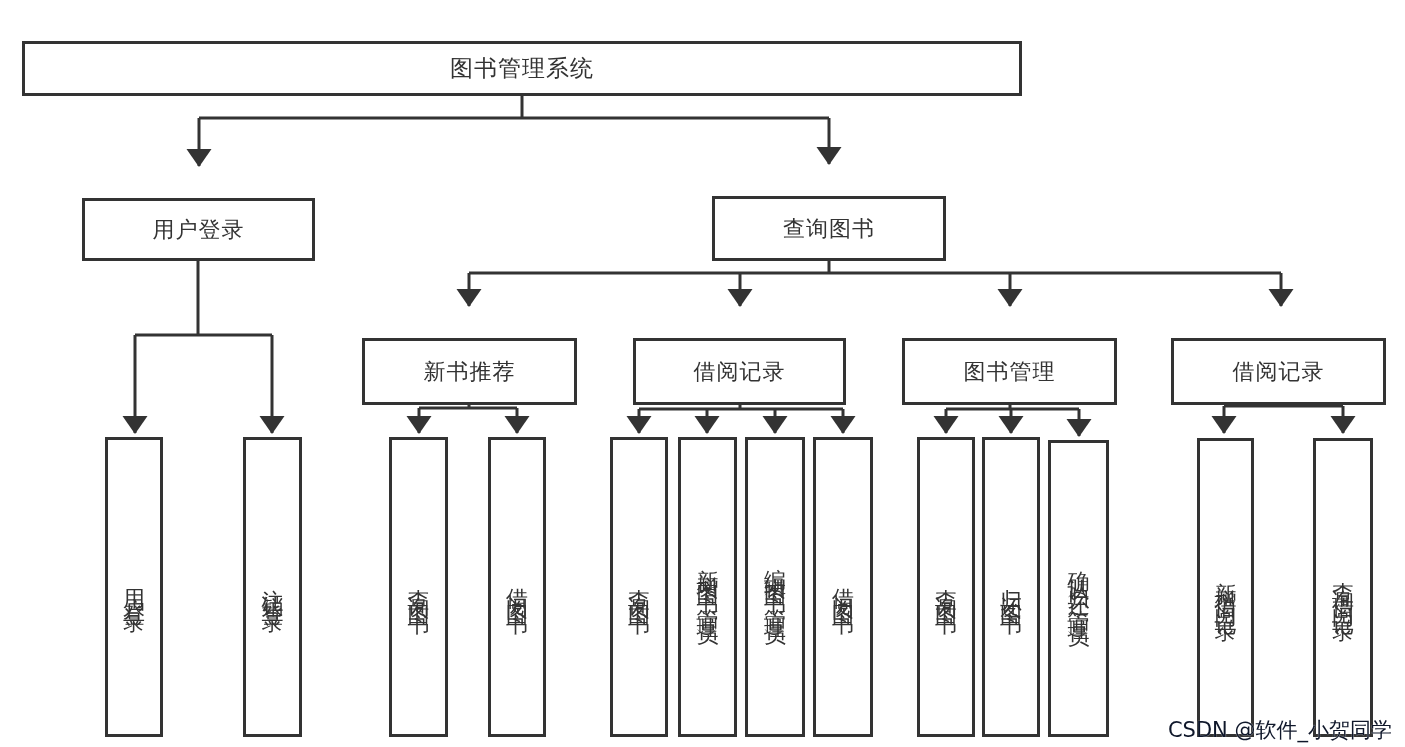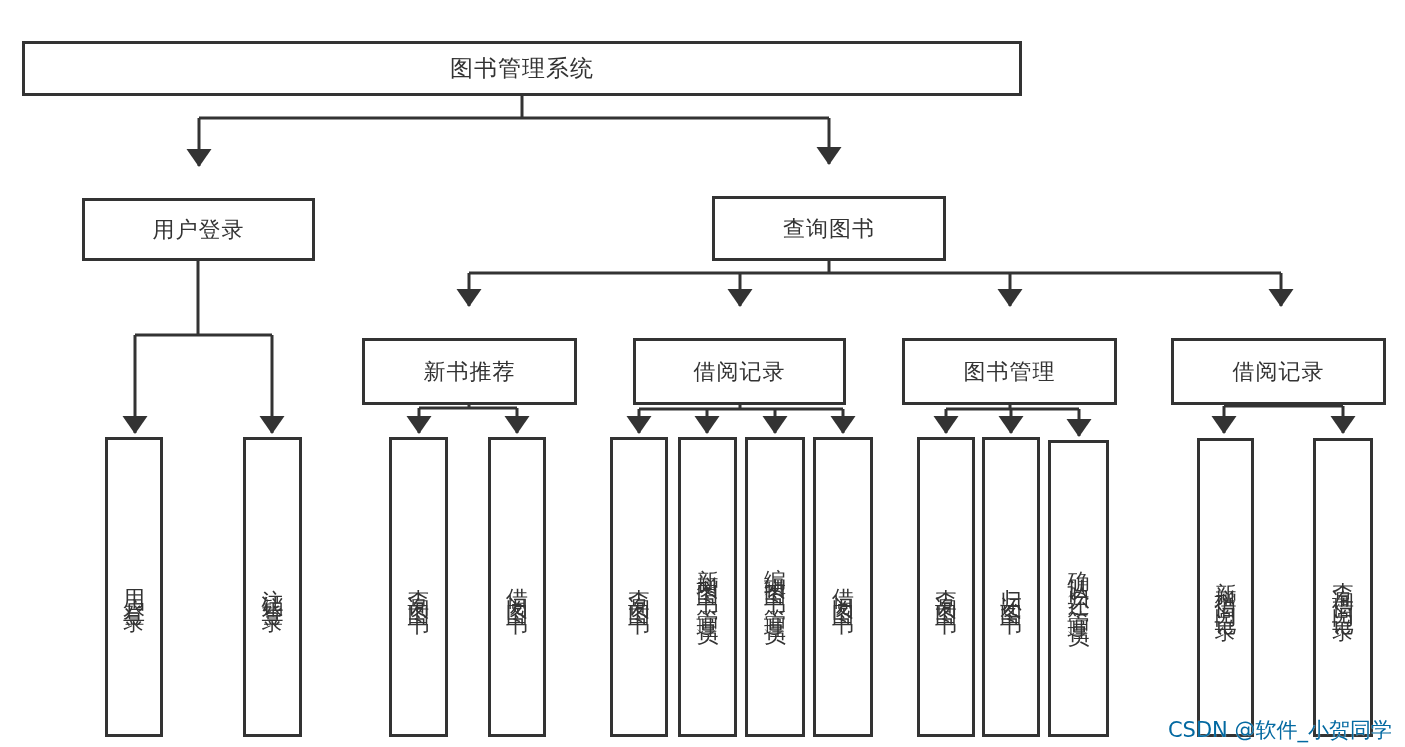--- a/index.html
+++ b/index.html
@@ -26,21 +26,21 @@
     text-orientation:upright;
     font-size:22px;
     line-height:1;
     letter-spacing:8px;
     white-space:nowrap;
   }
   #watermark{
     position:absolute;
     right:13px;bottom:3px;
     font-size:21px;
-    color:#0369a1;
+    color:#0f172a;
     text-shadow:0 0 1px #ffffff;
     white-space:nowrap;
     z-index:5;
   }
 </style>
 </head>
 <body>
 
 <div id="canvas">
 

